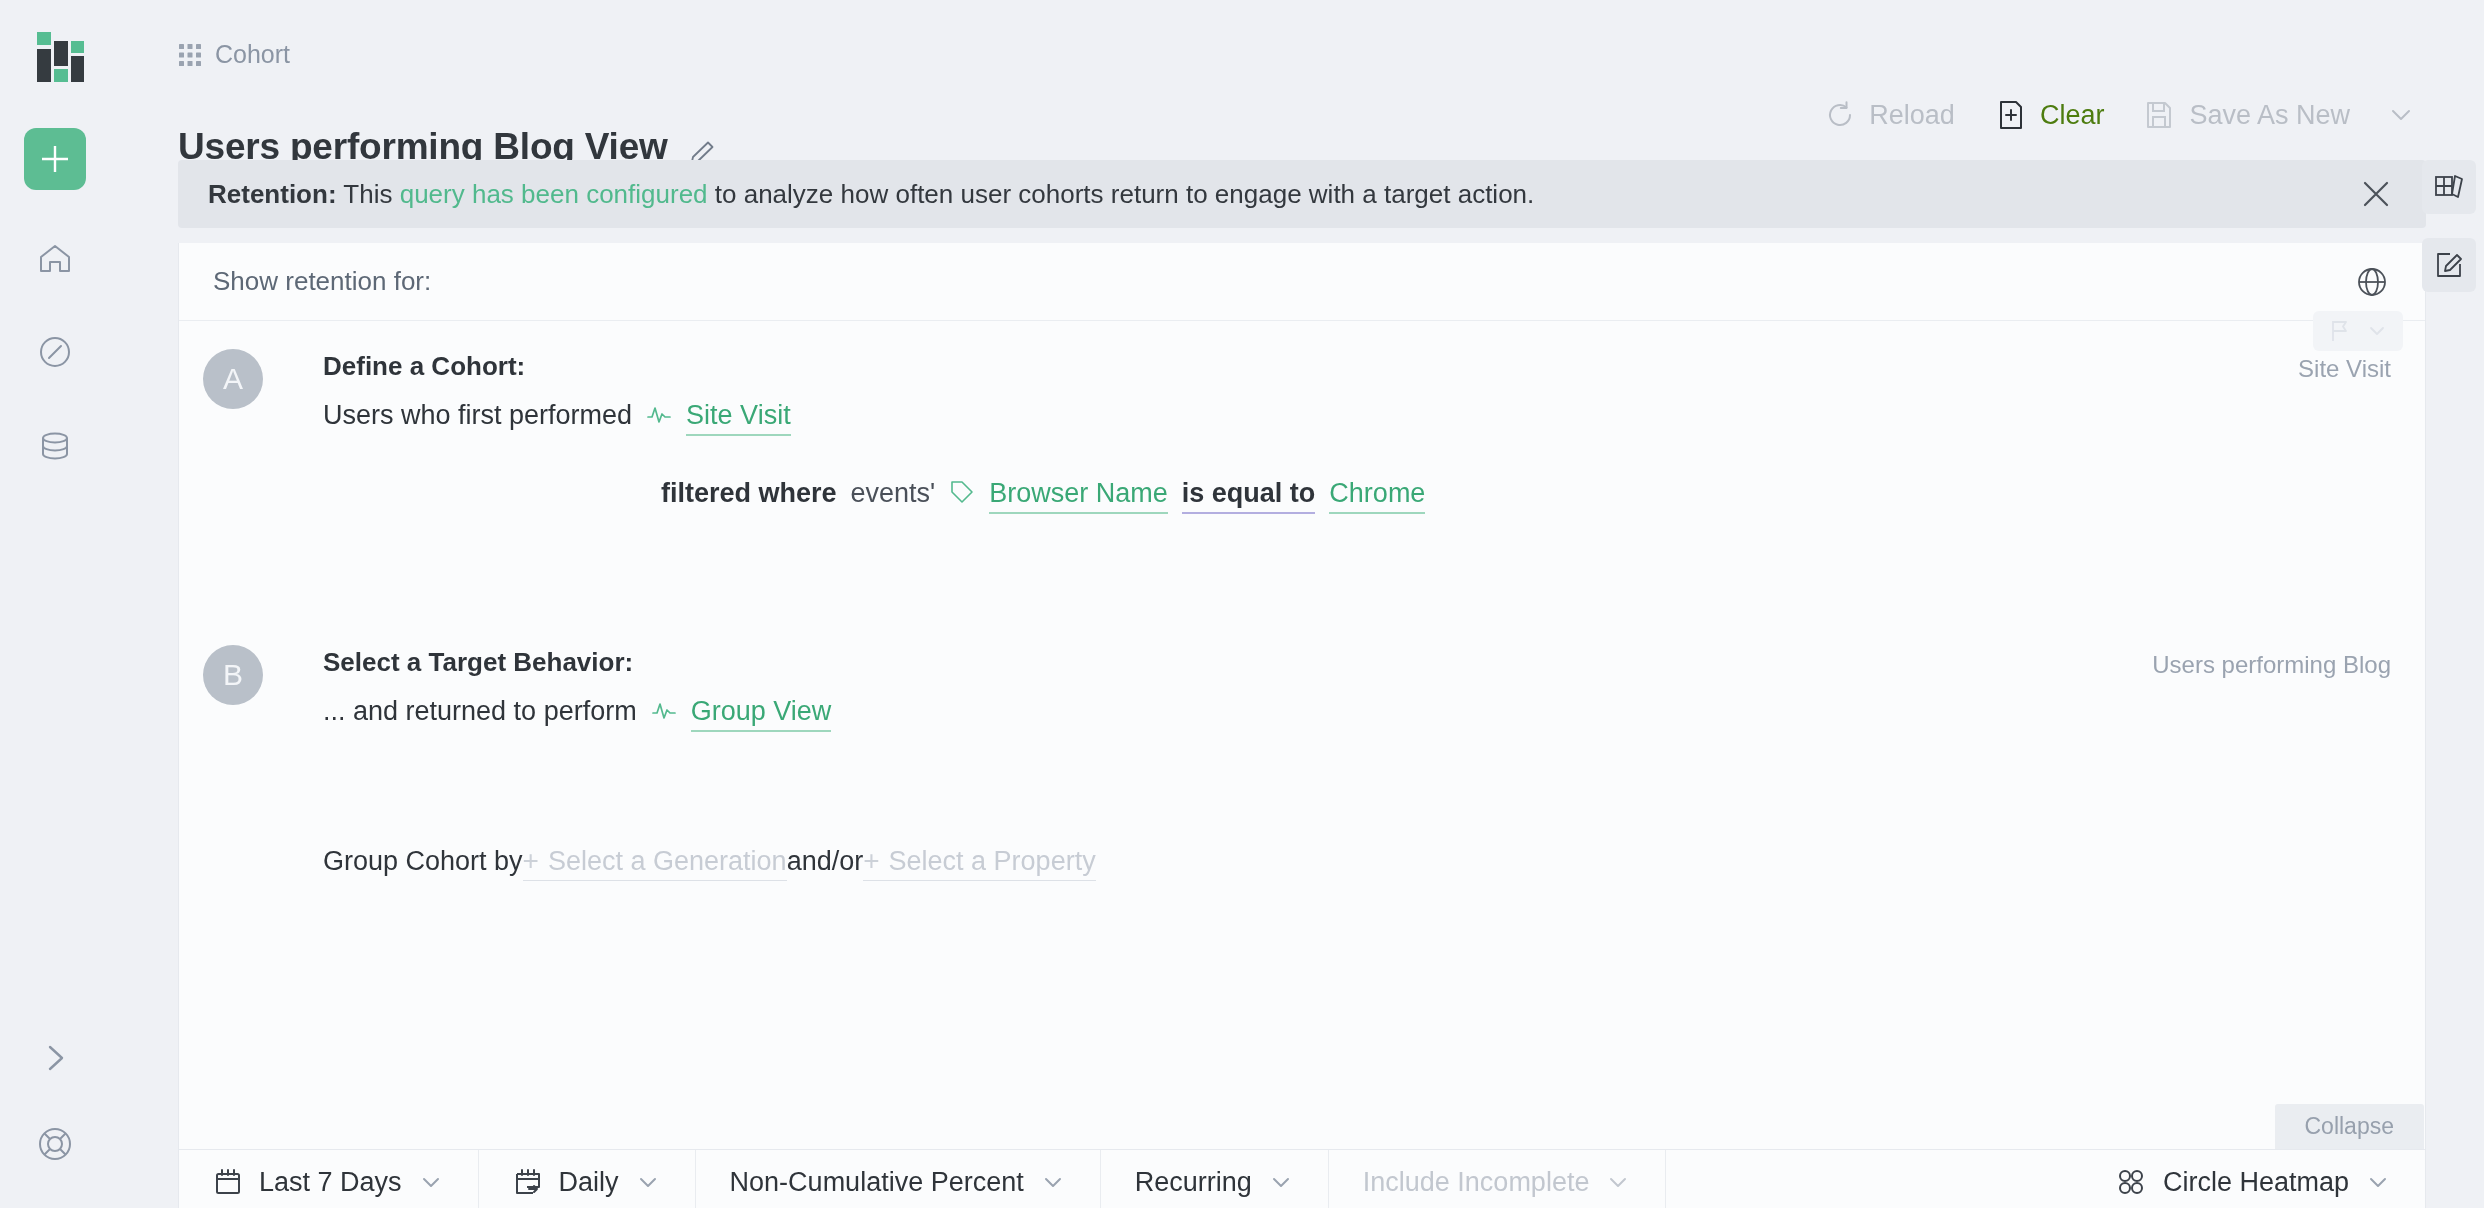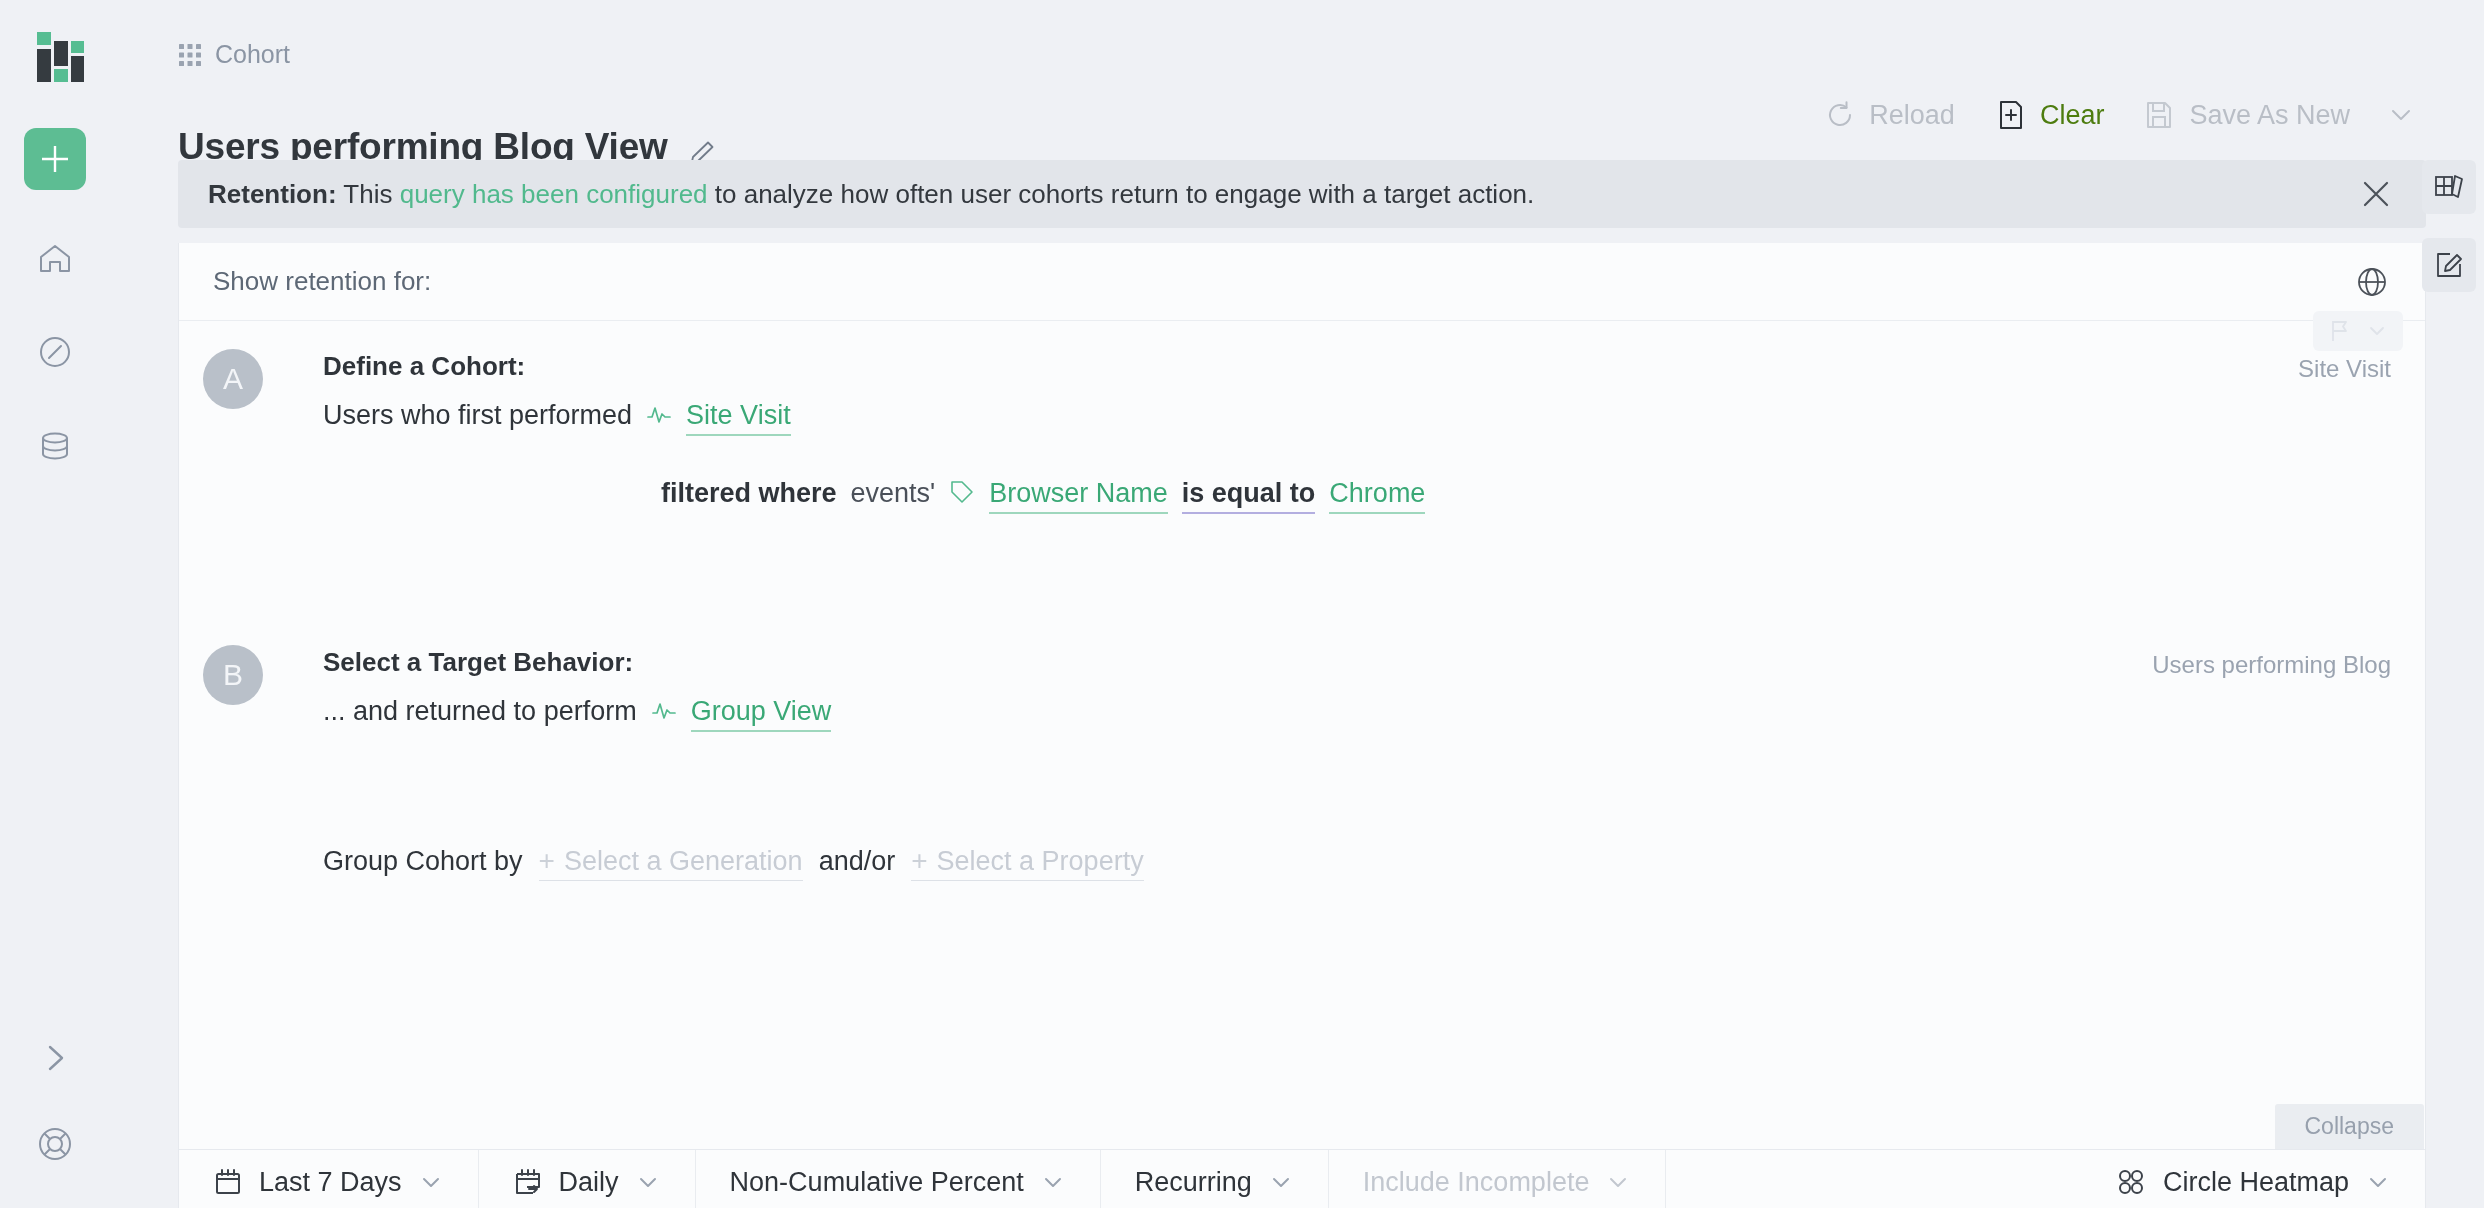--- a/index.html
+++ b/index.html
@@ -117,21 +117,21 @@
   }
   .wave-ic, .tag-ic { display: inline-block; vertical-align: middle; position: relative; top: 3px; }
   .bold-txt { font-weight: bold; }
   .muted-txt { color: #4a5059; }
   .side-label {
     position: absolute; right: 34px; top: 6px;
     font-size: 24px; color: #9aa3b0; white-space: nowrap;
   }
 
   .grouprow {
-    display: flex; align-items: baseline; gap: 16px;
+    display: flex; align-items: baseline; 
     margin-left: 144px; font-size: 27px; color: #2f343a;
   }
   .ghost-link {
     color: #c7ccd4; border-bottom: 1.5px solid #dde1e7; cursor: pointer;
     padding-bottom: 3px; display: inline-flex; align-items: baseline; gap: 9px;
   }
   .ghost-plus { color: #ccd1d8; font-size: 28px; }
 
   .collapse-tip {
     position: absolute; right: 1px; bottom: 0;

